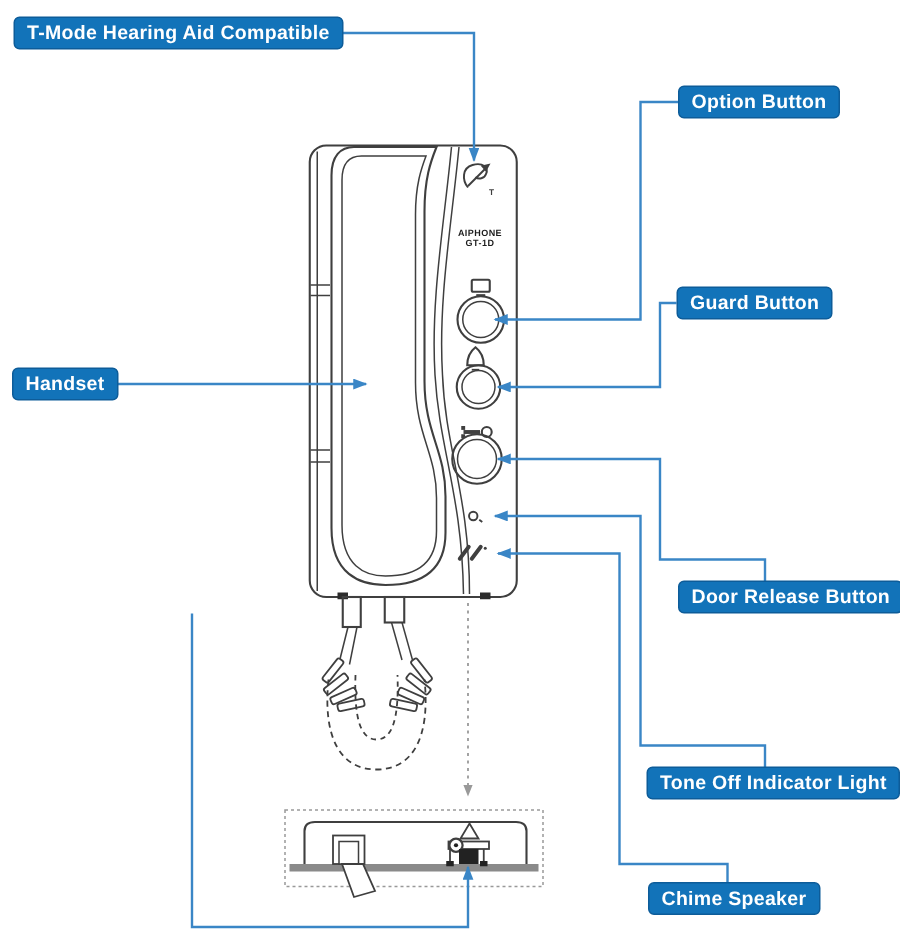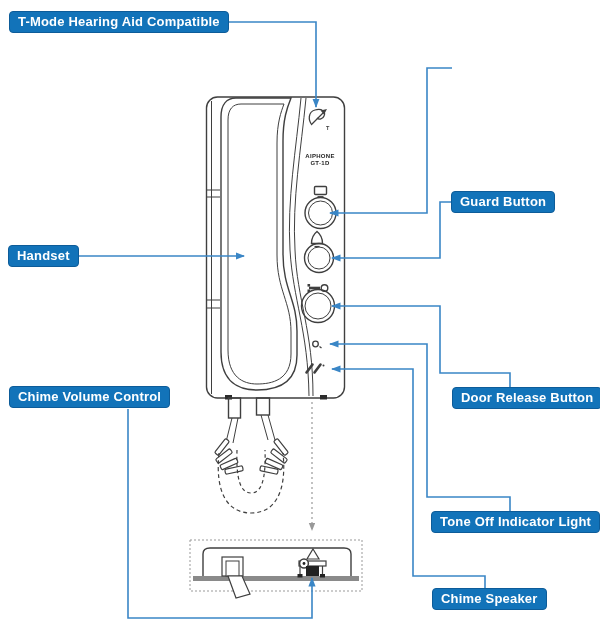--- a/index.html
+++ b/index.html
@@ -192,19 +192,19 @@
       <polyline points="128,409 128,618 312,618 312,578" marker-end="url(#arrowBlue)"></polyline>
     </g>
   </svg>
 
   <div class="brandtext">
     <div>AIPHONE</div>
     <div>GT-1D</div>
   </div>
 
   <div class="callout" style="left:9px;top:11px;">T-Mode Hearing Aid Compatible</div>
+  <div class="callout" style="left:452px;top:57px;">Option Button</div>
   <div class="callout" style="left:8px;top:245px;">Handset</div>
   <div class="callout" style="left:451px;top:191px;">Guard Button</div>
-  <div class="callout" style="left:9px;top:386px;">Chime Volume Control</div>
   <div class="callout" style="left:452px;top:387px;">Door Release Button</div>
   <div class="callout" style="left:432px;top:588px;">Chime Speaker</div>
   <div class="callout" style="left:431px;top:511px;">Tone Off Indicator Light</div>
 </div>
 
 </body></html>

